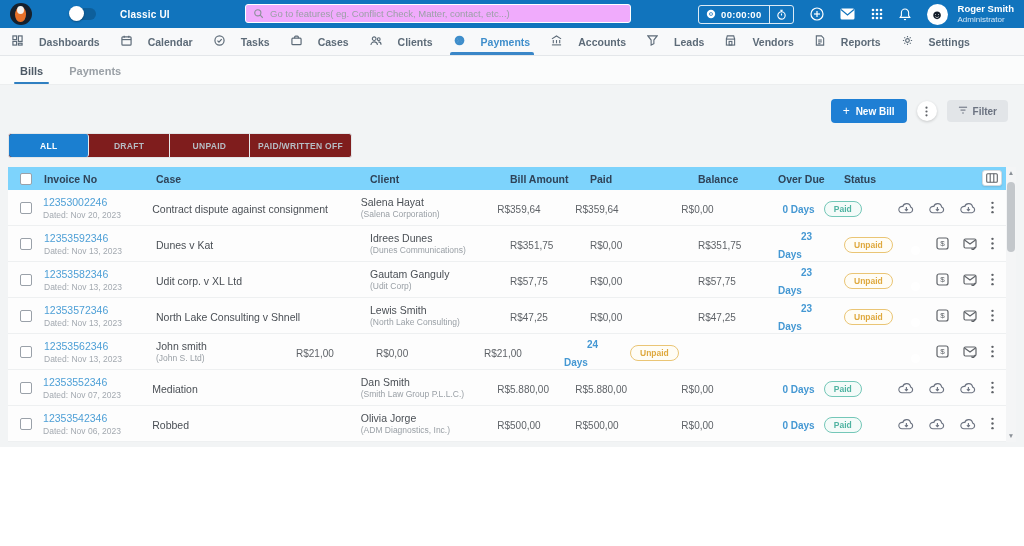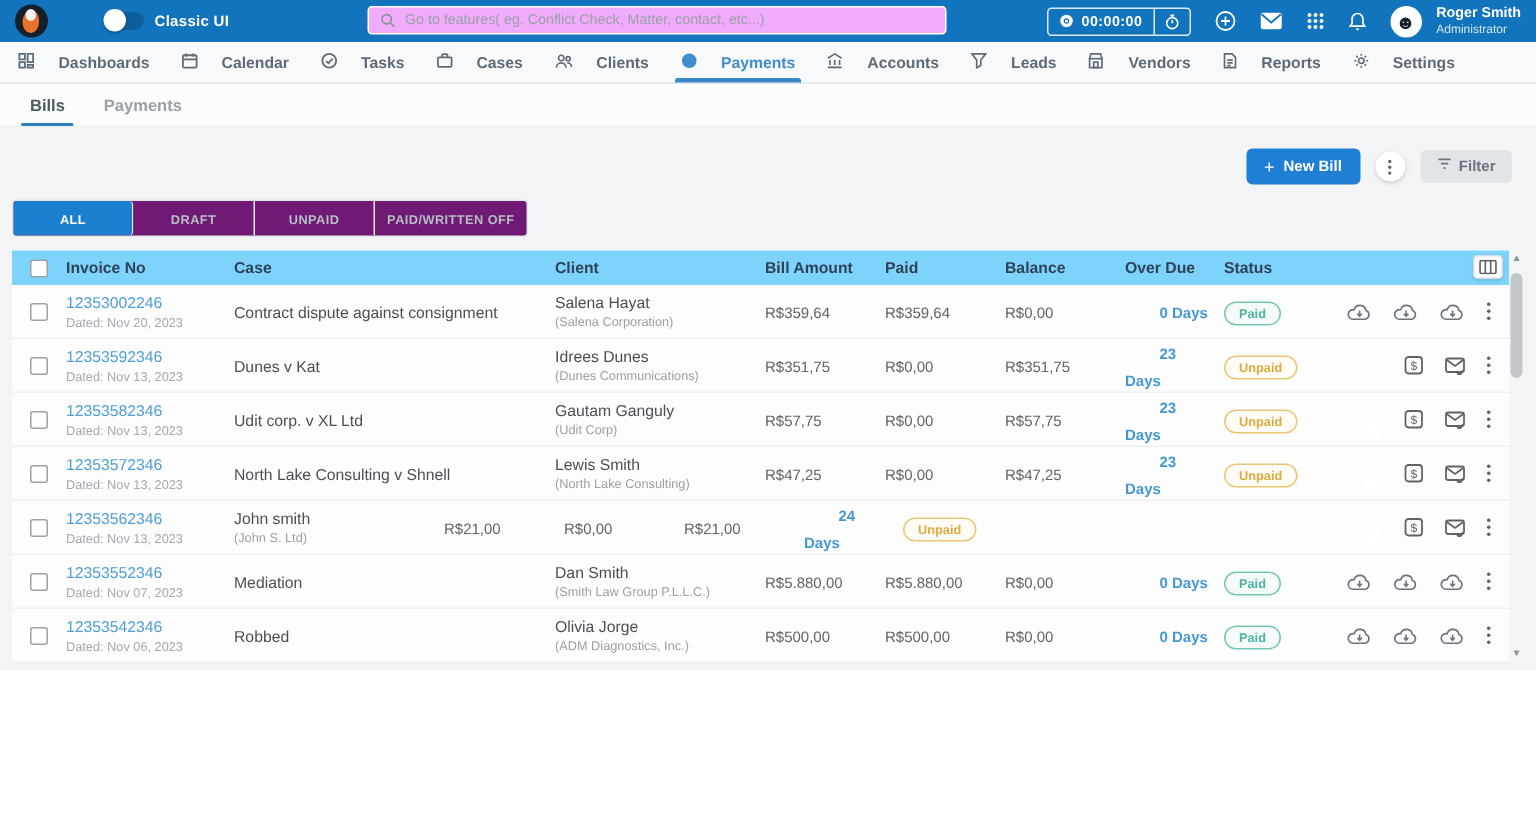--- a/index.html
+++ b/index.html
@@ -3,21 +3,21 @@
 <meta charset="utf-8">
 <style>
   * { margin:0; padding:0; box-sizing:border-box; }
   html,body { width:1024px; height:546px; background:#ffffff; overflow:hidden;
     font-family:"Liberation Sans","DejaVu Sans",sans-serif; }
   
   .topbar { height:28px; background:#1174bd; display:flex; align-items:center; padding:0 10px; position:relative; }
   .logo { width:22px; height:22px; border-radius:50%; background:#16202c; position:relative; overflow:hidden; flex:0 0 auto; }
   .logo .flame { position:absolute; left:5px; top:4px; width:11px; height:15px; background:#e8722a; border-radius:55% 45% 50% 50%; }
   .logo .flame-in { position:absolute; left:7px; top:3px; width:7px; height:8px; background:#f5f2ee; border-radius:50%; }
-  .classic-toggle { display:flex; align-items:center; gap:7px; margin-left:38px; }
+  .classic-toggle { display:flex; align-items:center; gap:24px; margin-left:38px; }
   .ct-track { width:26px; height:12px; border-radius:7px; background:#0d5f9b; position:relative; }
   .ct-knob { position:absolute; left:-1px; top:-2px; width:15px; height:15px; border-radius:50%; background:#ffffff; box-shadow:0 1px 2px rgba(0,0,0,.3); }
   .classic-label { color:#ffffff; font-size:10px; font-weight:700; letter-spacing:.2px; }
   .search-wrap { position:absolute; left:245px; top:4px; width:386px; height:19px; background:#f0abfc; border:1px solid #ffffff; border-radius:3px; display:flex; align-items:center; padding:0 7px; gap:6px; }
   .search-wrap input { border:none; outline:none; flex:1; font-size:9.5px; color:#5f6368; background:transparent; font-family:inherit; }
   .search-wrap input::placeholder { color:#9aa0a6; }
   .top-right { margin-left:auto; display:flex; align-items:center; gap:16px; }
   .timer-box { display:flex; align-items:center; border:1px solid rgba(255,255,255,.85); border-radius:3px; height:19px; overflow:hidden; }
   .timer-left { display:flex; align-items:center; gap:5px; padding:0 7px; }
   .timer-text { color:#ffffff; font-size:9.5px; font-weight:700; letter-spacing:.3px; }
@@ -40,38 +40,38 @@
   .subtab { font-size:11px; color:#9aa0a6; font-weight:600; padding-bottom:7px; position:relative; cursor:pointer; }
   .subtab.active { color:#4e5a66; }
   .subtab.active::after { content:""; position:absolute; left:-6px; right:-6px; bottom:0; height:2.5px; background:#2f7fc1; border-radius:2px; }
   
   .page-main { height:362px; background:#f2f4f5; padding:14px 8px 0 8px; }
   .toolbar { display:flex; justify-content:flex-end; align-items:center; gap:10px; padding-right:8px; }
   .btn-new-bill { background:#1f7fd4; color:#ffffff; border:none; border-radius:4px; height:24px; padding:0 12px; font-size:10px; font-weight:700; display:flex; align-items:center; gap:6px; cursor:pointer; font-family:inherit; }
   .btn-new-bill .plus { font-size:12px; font-weight:400; }
   .kebab-circle { width:20px; height:20px; border-radius:50%; background:#ffffff; box-shadow:0 1px 3px rgba(0,0,0,.18); display:flex; align-items:center; justify-content:center; cursor:pointer; }
   .btn-filter { background:#e2e5e8; color:#6b7280; border:none; border-radius:4px; height:22px; padding:0 11px; font-size:10px; font-weight:700; display:flex; align-items:center; gap:5px; cursor:pointer; font-family:inherit; }
-  .segmented { display:flex; margin-top:10px; width:344px; background:#701a75; border:1px solid #e3e6e8; border-radius:3px; overflow:hidden; }
+  .segmented { display:flex; margin-top:10px; width:344px; background:#7f1d1d; border:1px solid #e3e6e8; border-radius:3px; overflow:hidden; }
   .seg-item { flex:1; height:23px; display:flex; align-items:center; justify-content:center; font-size:8.5px; font-weight:700; letter-spacing:.3px; color:#b6bdc4; border-right:1px solid #e8eaec; cursor:pointer; white-space:nowrap; padding:0 8px; }
   .seg-item:last-child { border-right:none; }
   .seg-item.active { background:#1b7fd0; color:#ffffff; border-radius:3px; }
   
   .table-card { margin-top:9px; background:#fdfdfd; position:relative; padding-right:10px; }
   .t-head { height:23px; background:#7dd3fc; display:flex; align-items:center; }
   .t-head .cell { font-size:10.5px; font-weight:700; color:#2f4358; }
   .t-row { height:36px; display:flex; align-items:center; border-bottom:1px solid #eef0f1; background:#fdfdfd; }
   .cell { padding-right:6px; }
   .c-check { width:36px; display:flex; justify-content:center; }
   .checkbox { width:12px; height:12px; border:1.4px solid #9aa1a9; border-radius:2px; background:#ffffff; cursor:pointer; }
   .c-invoice { width:112px; }
   .c-case { width:214px; }
   .c-client { width:140px; }
   .c-amount { width:80px; }
   .c-paid { width:80px; }
-  .c-balance { width:80px; }
+  .c-balance { width:80px;margin-left:28px; }
   .c-overdue { width:66px; }
   .c-status { width:76px; }
   .c-actions { flex:1; display:flex; justify-content:flex-end; align-items:center; gap:14px; padding-right:12px; }
   .inv-no { color:#4d9fd6; font-size:10.5px; cursor:pointer; }
   .inv-date { color:#a3a9b0; font-size:8.5px; margin-top:2px; }
   .case-text { color:#4a4f55; font-size:10.5px; }
   .client-name { color:#4a4f55; font-size:10.5px; }
   .client-co { color:#9aa0a6; font-size:8.5px; margin-top:1px; }
   .amt { color:#5f6368; font-size:10px; }
   .overdue { color:#4598d3; font-size:10px; font-weight:600;margin-left:23px; }

